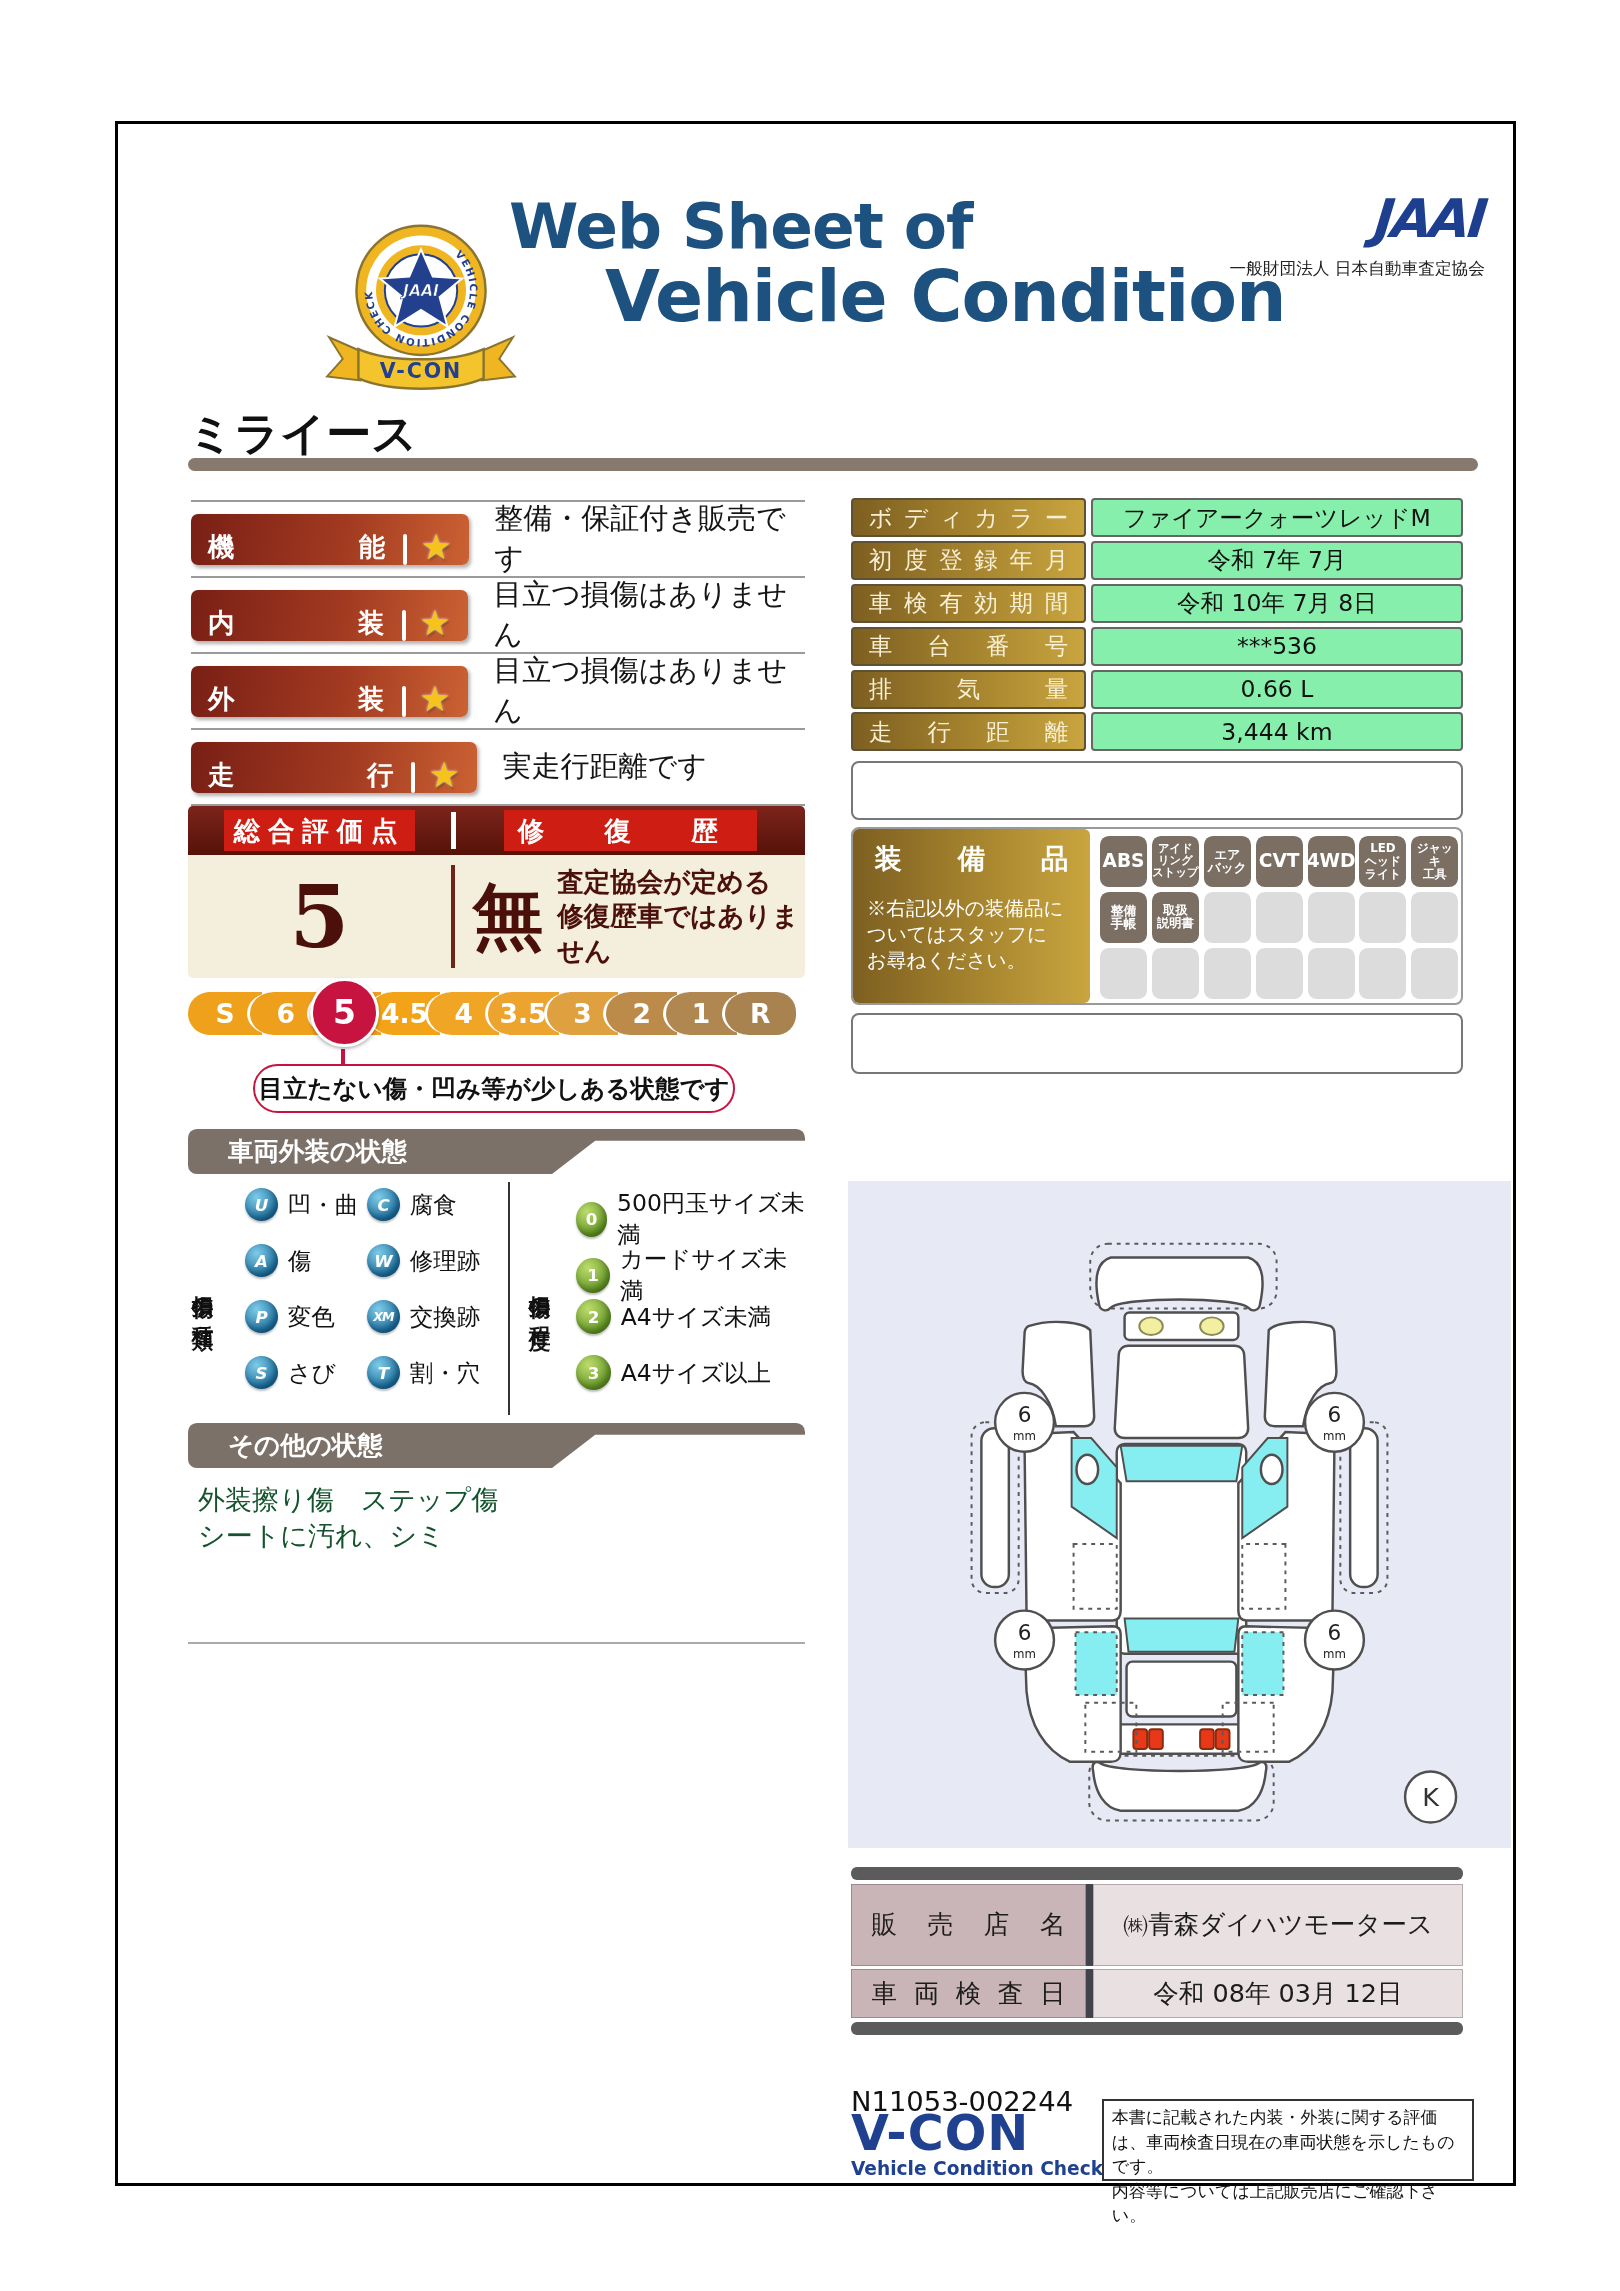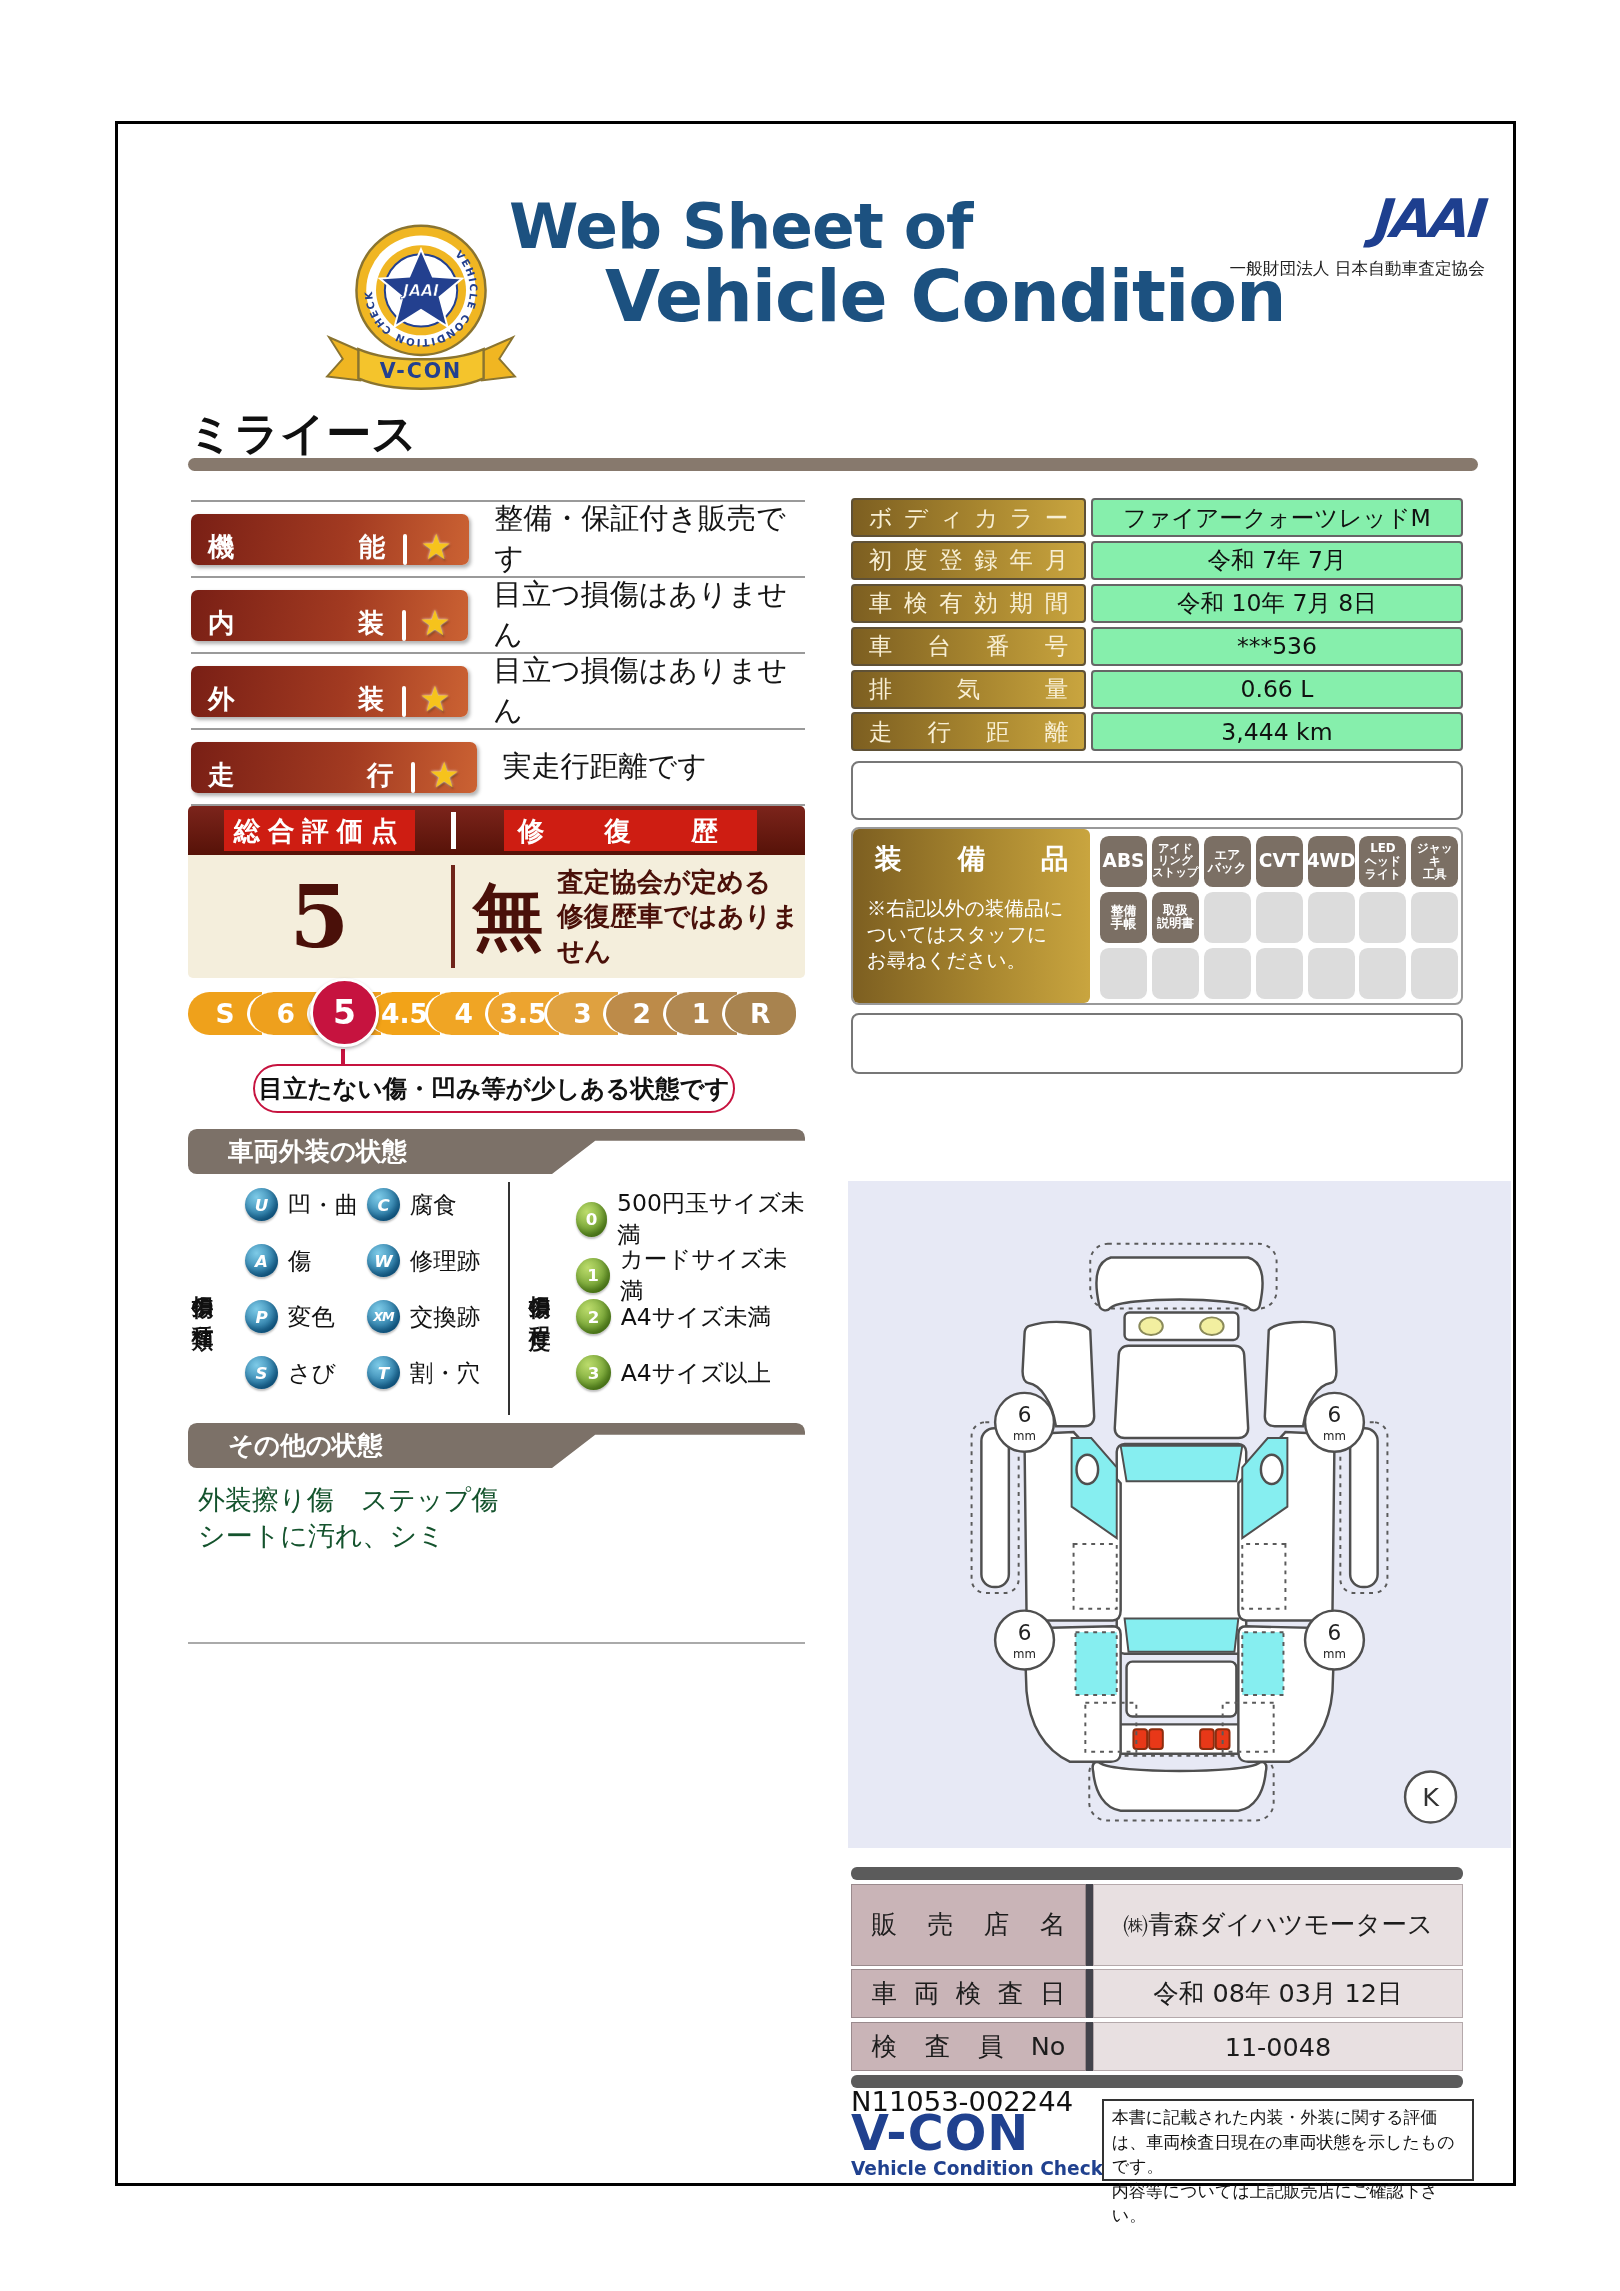--- a/index.html
+++ b/index.html
@@ -463,27 +463,20 @@
       <div class="dealer-div"></div>
       <div class="dealer-value">㈱青森ダイハツモータース</div>
     </div>
     <div class="dealer-row h2">
       <div class="dealer-label">
           <span>車両検査日</span>
         </div>
       <div class="dealer-div"></div>
       <div class="dealer-value">令和 08年 03月 12日</div>
     </div>
-    <div class="dealer-row h2">
-      <div class="dealer-label">
-          <span>検査員No</span>
-        </div>
-      <div class="dealer-div"></div>
-      <div class="dealer-value">11-0048</div>
-    </div>
     <div class="dealer-bar bottom"></div>
   </div>
 
   <div class="abs" id="serial">N11053-002244</div>
   <div class="abs" id="vcon">V-CON</div>
   <div class="abs" id="vcon-sub">Vehicle Condition Check System</div>
   <div class="abs" id="disclaimer">本書に記載された内装・外装に関する評価は、車両検査日現在の車両状態を示したものです。
 内容等については上記販売店にご確認下さい。</div>
 </div>
 

